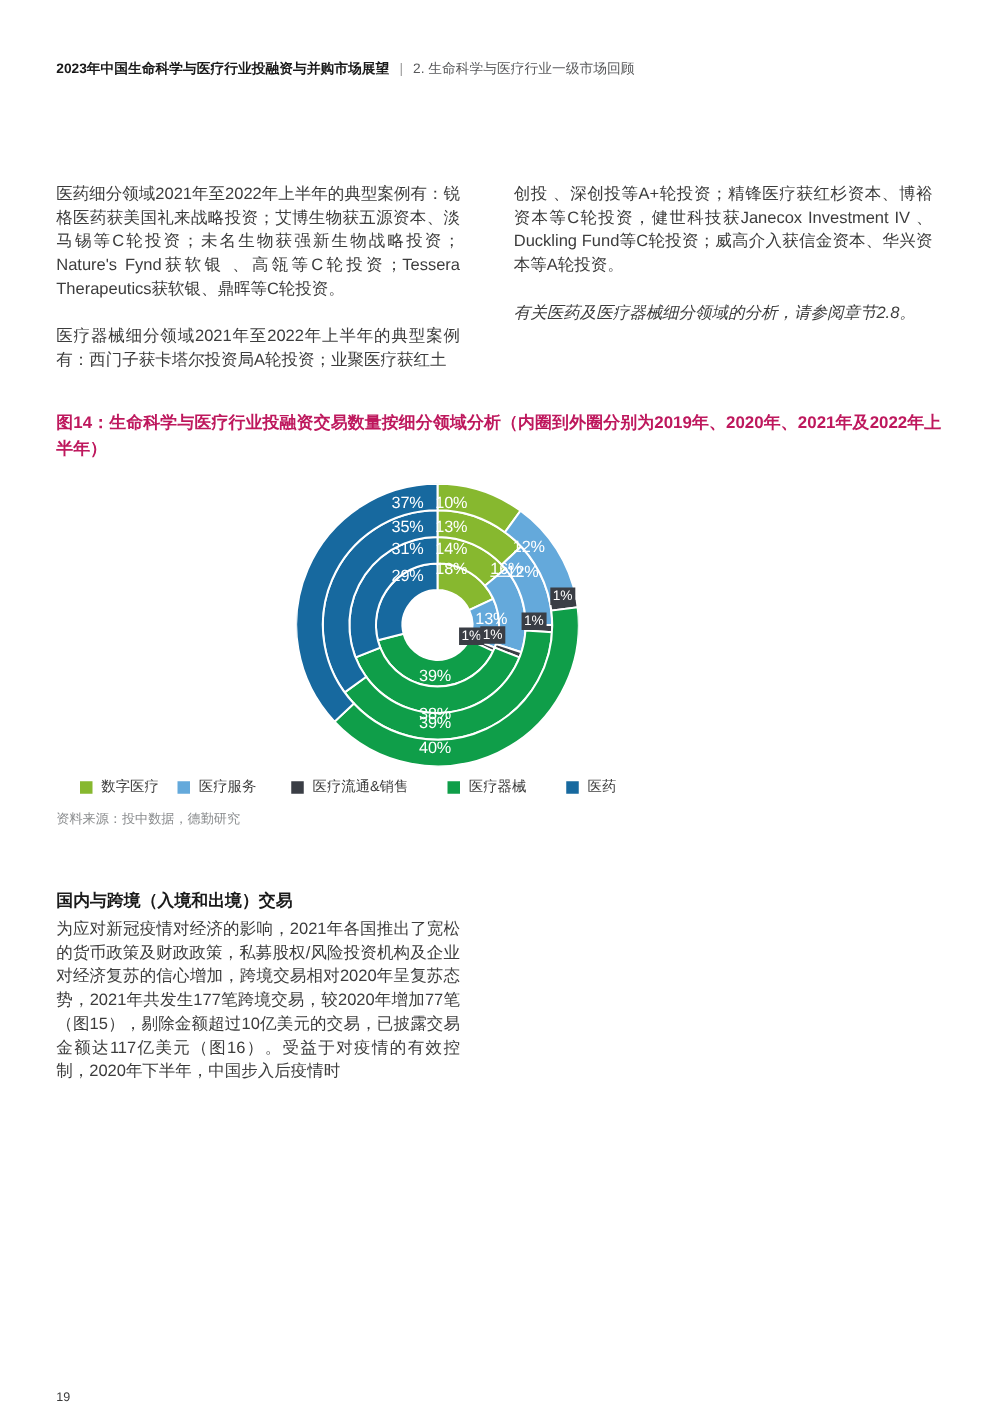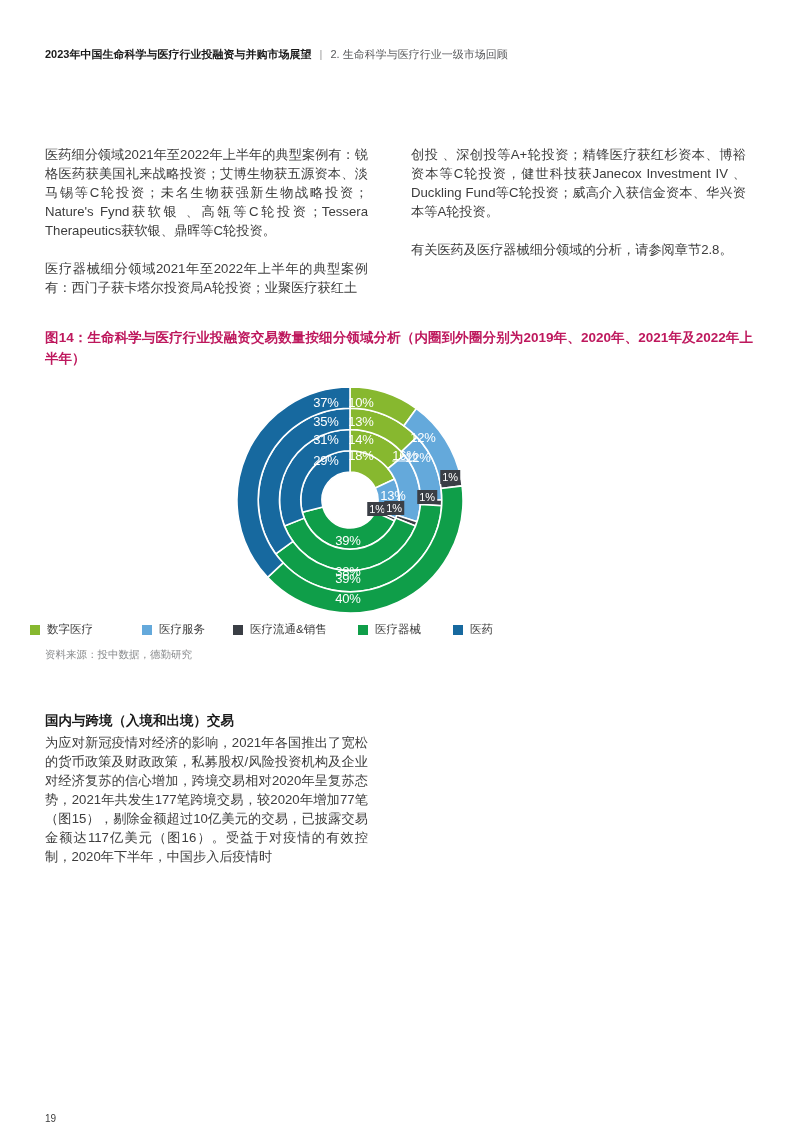--- a/index.html
+++ b/index.html
@@ -12,21 +12,21 @@
   .header .hdr-bold { font-weight:bold; color:#1a1a1a; }
   .header .hdr-sep { color:#9a9a9a; padding:0 5px; }
   .header .hdr-section { color:#58595b; }
 
   .col { position:absolute; font-size:13.2px; line-height:19px; text-align:justify; }
   .col p { margin:0 0 19px 0; }
   .col p:last-child { margin-bottom:0; }
   .col-left  { left:45px;  width:323px; }
   .col-right { left:375px; width:335px;margin-left:36px; }
   .top-cols  { top:145px; }
-  .note-italic { }
+  .note-italic { font-style:italic; }
 
   .fig-title {
     position:absolute; left:45px; top:327px; width:708px;
     font-size:13.5px; line-height:21px; font-weight:bold; color:#be185d;
     text-align:justify;
   }
 
   .chart { position:absolute; left:237px; top:387px; width:226px; height:226px; }
   .chart svg { position:absolute; left:0; top:0; }
   .seg-label {
@@ -109,21 +109,21 @@
       <div class="seg-label" style="left: 111px; top: 191.125px;">39%</div>
       <div class="seg-label" style="left: 89px; top: 33.875px;">35%</div>
       <div class="seg-label" style="left: 124px; top: 14.625px;">10%</div>
       <div class="seg-label" style="left: 186px; top: 50px;">12%</div>
       <div class="seg-label dark-box" style="left: 213px; top: 90px;">1%</div>
       <div class="seg-label" style="left: 111px; top: 211.375px;">40%</div>
       <div class="seg-label" style="left: 89px; top: 14.625px;">37%</div>
     </div>
 
   <div id="legend">
-      <div class="legend-item" style="left: 30px;">
+      <div class="legend-item" style="left: 64px;">
         <span class="legend-swatch" style="background: rgb(135, 184, 47);"></span>
         <span>数字医疗</span>
       </div>
       <div class="legend-item" style="left: 142px;">
         <span class="legend-swatch" style="background: rgb(100, 169, 219);"></span>
         <span>医疗服务</span>
       </div>
       <div class="legend-item" style="left: 233px;">
         <span class="legend-swatch" style="background: rgb(58, 62, 69);"></span>
         <span>医疗流通&amp;销售</span>

